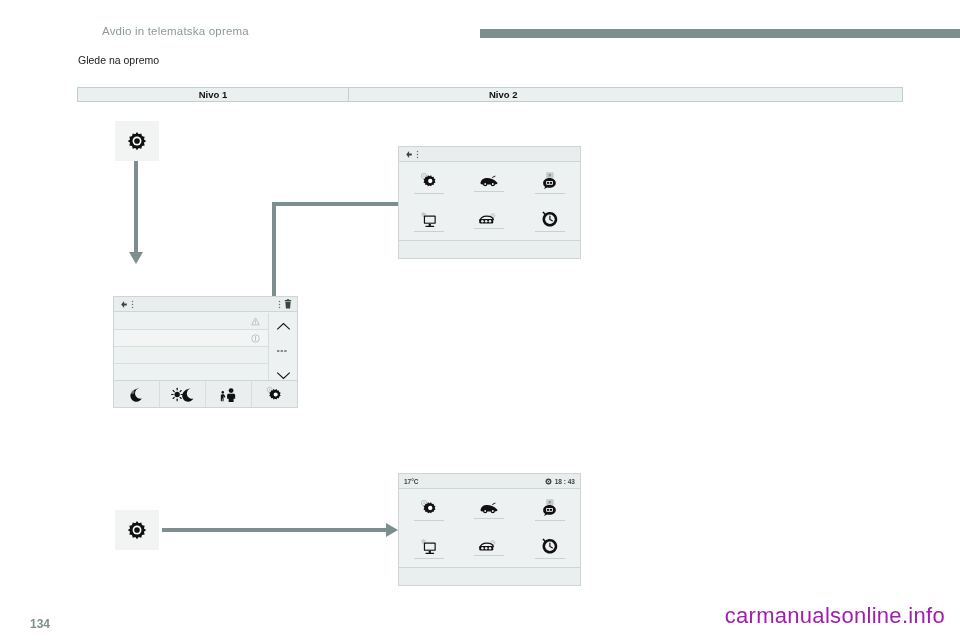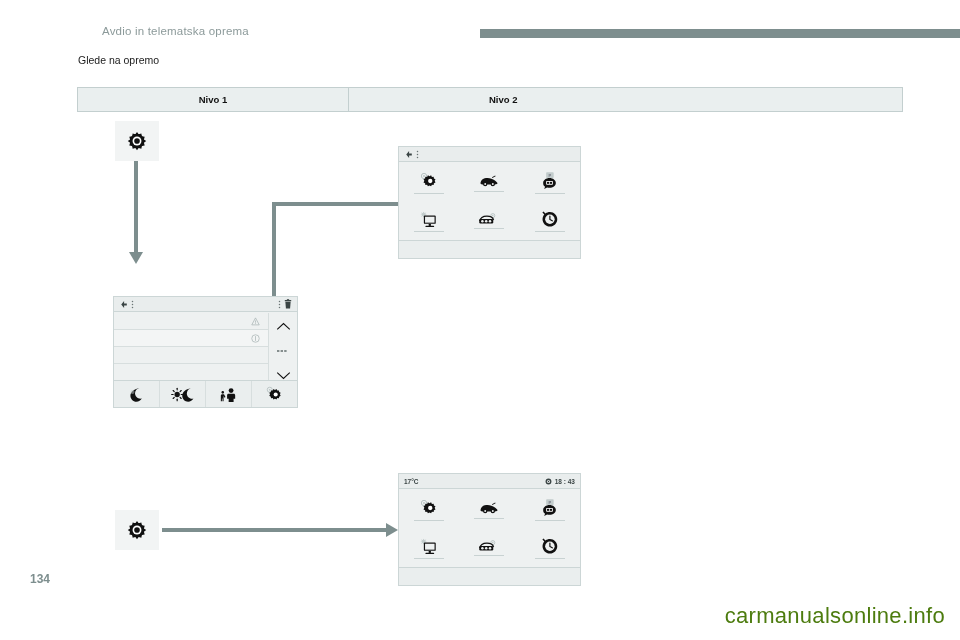--- a/index.html
+++ b/index.html
@@ -44,21 +44,21 @@
     color: #1b1b1b;
     white-space: nowrap;
   }
 
   
   #level-table {
     position: absolute;
     left: 77px;
     top: 87px;
     width: 826px;
-    height: 25px;
+    height: 15px;
     display: flex;
     border: 1px solid #c3cfcf;
     box-sizing: border-box;
     background: #eaefef;
   }
   #level-table .cell {
     display: flex;
     align-items: center;
     justify-content: center;
     font-size: 9.5px;
@@ -228,31 +228,31 @@
     height: 100%;
     border-right: 1px solid #d7dede;
     box-sizing: border-box;
   }
   #screen-list .bottom-bar .bb-cell:last-child { border-right: none; }
 
   
   #page-number {
     position: absolute;
     left: 30px;
-    top: 572px;
+    top: 617px;
     font-size: 12px;
     font-weight: bold;
     color: #7d8e8e;
   }
   #watermark {
     position: absolute;
     right: 15px;
     top: 603px;
     font-size: 22px;
-    color: #4d7c0f;
+    color: #a21caf;
     letter-spacing: .3px;
     white-space: nowrap;
   }
 
   svg { display: block; }
 </style>
 </head>
 <body>
 
 <div id="header-title">Avdio in telematska oprema</div>

